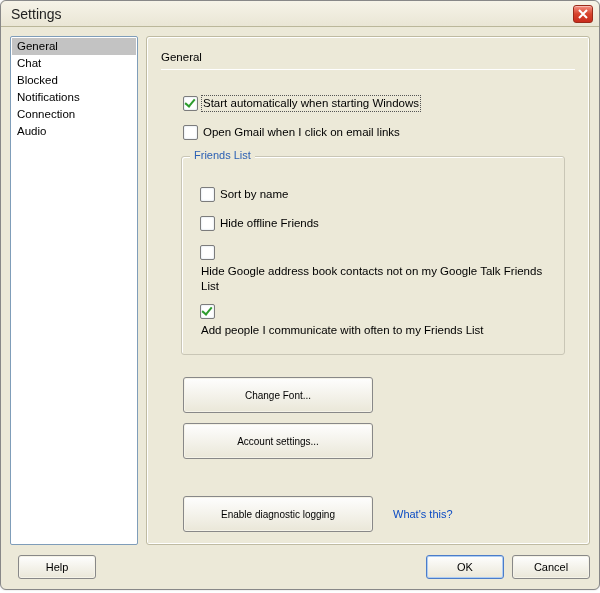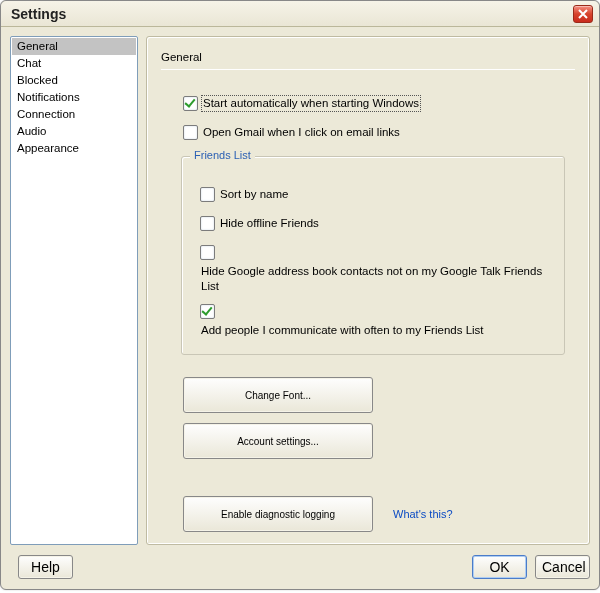--- a/index.html
+++ b/index.html
@@ -27,21 +27,21 @@
   .titlebar {
     height: 26px;
     background: linear-gradient(to bottom, #f6f3e8 0%, #eae6d5 100%);
     border-bottom: 1px solid #bbb79a;
     border-radius: 6px 6px 0 0;
     display: flex;
     align-items: center;
     padding: 0 6px 0 10px;
   }
   .titlebar-text {
-    font-weight: bold;
+    font-weight: normal;
     font-size: 14px;
     color: #222;
     flex: 1;
   }
   .close-btn {
     width: 20px;
     height: 18px;
     background: linear-gradient(to bottom, #f68f83, #d6432c 50%, #c92b1d);
     border: 1px solid #9a2a1a;
     border-radius: 3px;
@@ -180,27 +180,27 @@
     cursor: pointer;
     font-size: 11px;
   }
   .footer {
     display: flex;
     padding: 4px 9px 10px 9px;
     align-items: center;
   }
   .footer .spacer2 { flex: 1; }
   .btn {
-    width: 55px;
+    width: 78px;
     height: 24px;
     background: linear-gradient(to bottom, #fefefe, #eae7d8);
     border: 1px solid #888;
     border-radius: 3px;
     font-family: inherit;
-    font-size: 14px;
+    font-size: 11px;
     cursor: pointer;
     margin-left: 8px;
     box-shadow: inset 0 0 0 1px #f5f3e8;
   }
   .btn.default {
     border: 1px solid #4b7cc9;
     box-shadow: inset 0 0 0 1px #aecdf2;
   }
 </style>
 </head>
@@ -217,21 +217,20 @@
   </div>
 
   <div class="body-area">
     <div class="sidebar">
       <div class="sidebar-item selected"><span>General</span></div>
       <div class="sidebar-item"><span>Chat</span></div>
       <div class="sidebar-item"><span>Blocked</span></div>
       <div class="sidebar-item"><span>Notifications</span></div>
       <div class="sidebar-item"><span>Connection</span></div>
       <div class="sidebar-item"><span>Audio</span></div>
-      <div class="sidebar-item"><span>Appearance</span></div>
     </div>
 
     <div class="panel">
       <div class="panel-title">General</div>
       <div class="panel-divider"></div>
 
       <div class="check-row">
         <div class="checkbox checked"></div>
         <span class="check-label focused">Start automatically when starting Windows</span>
       </div>

